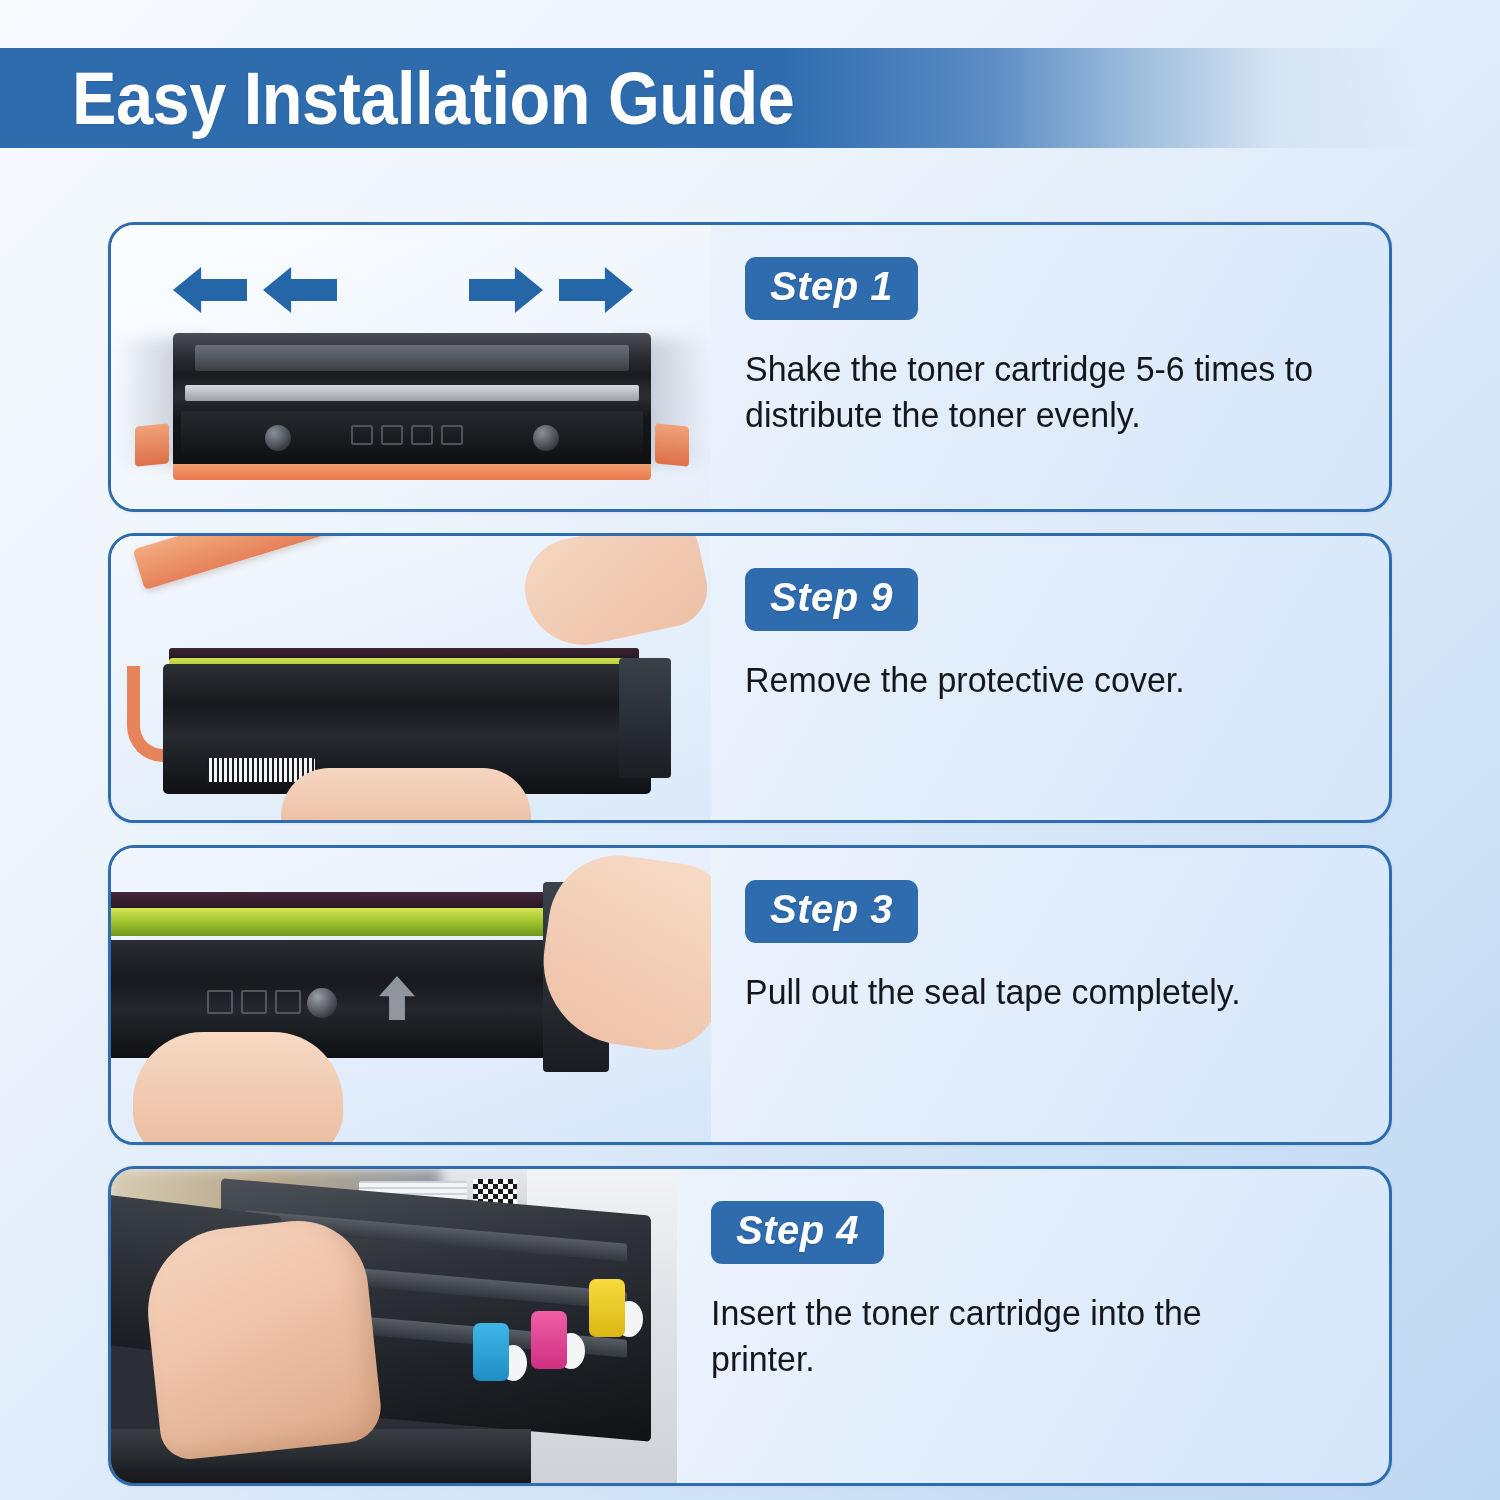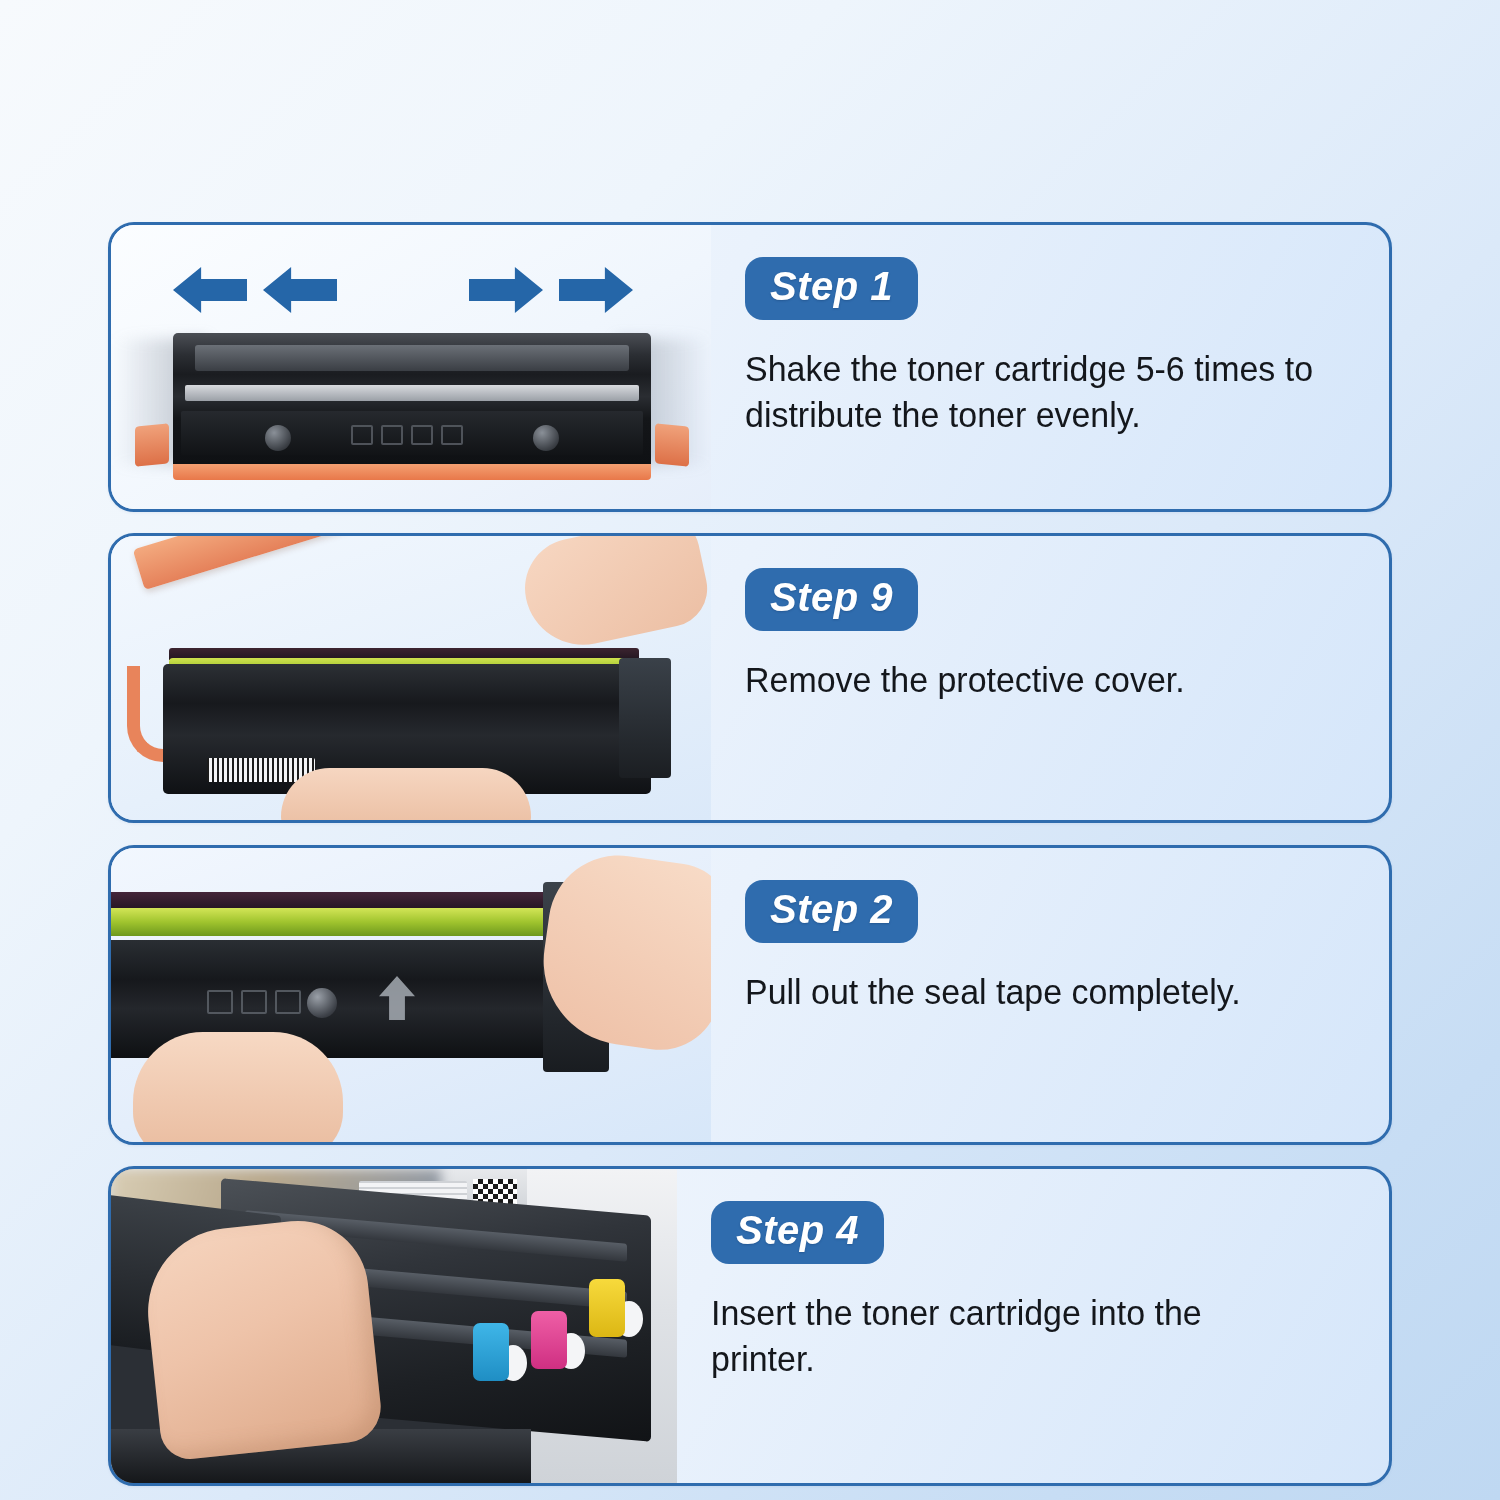--- a/index.html
+++ b/index.html
@@ -55,21 +55,21 @@
 
   .art  { position:relative; flex:0 0 auto; height:100%; overflow:hidden; }
   .text { position:relative; flex:1 1 auto; padding-left:34px; padding-top:32px; }
 
   .badge {
     display:inline-block;
     background:#2f6cae;
     color:#fff;
     font-size:40px; font-weight:bold; font-style:italic;
     padding:7px 25px 11px 25px;
-    border-radius:18px;
+    border-radius:11px;
     letter-spacing:.5px;
     text-shadow:0 1px 2px rgba(20,55,100,.35);
   }
   .desc {
     margin-top:26px;
     font-size:35px;
     line-height:1.32;
     color:#14171c;
     max-width:620px;
     transform:scaleX(0.97);
@@ -327,20 +327,23 @@
     position:absolute; left:0; bottom:0; width:420px; height:54px;
     background:linear-gradient(to bottom,#3a3e44,#15171a);
   }
   .text4 { background:transparent; }
 </style>
 </head>
 <body>
 
 <div id="page">
 
+  <div id="banner">
+    <div id="banner-title">Easy Installation Guide</div>
+  </div>
 
   <div class="card" id="card1">
     <div class="art" id="art1">
       <div class="arrow left" id="ar1">
           <i></i>
         </div>
       <div class="arrow left" id="ar2">
           <i></i>
         </div>
       <div class="arrow right" id="ar3">
@@ -405,21 +408,21 @@
       <div id="arrowup3">
           <i></i>
         </div>
       <div id="seal3">
           <div class="strip"></div>
         </div>
       <div id="hand3r"></div>
       <div id="hand3l"></div>
     </div>
     <div class="text">
-      <div class="badge">Step 2</div>
+      <div class="badge">Step 3</div>
       <div class="desc">Pull out the seal tape completely.</div>
     </div>
   </div>
 
   <div class="card" id="card4">
     <div class="art" id="art4">
       <div id="printer-top">
           <div class="blur"></div>
         </div>
       <div id="printer-right">

